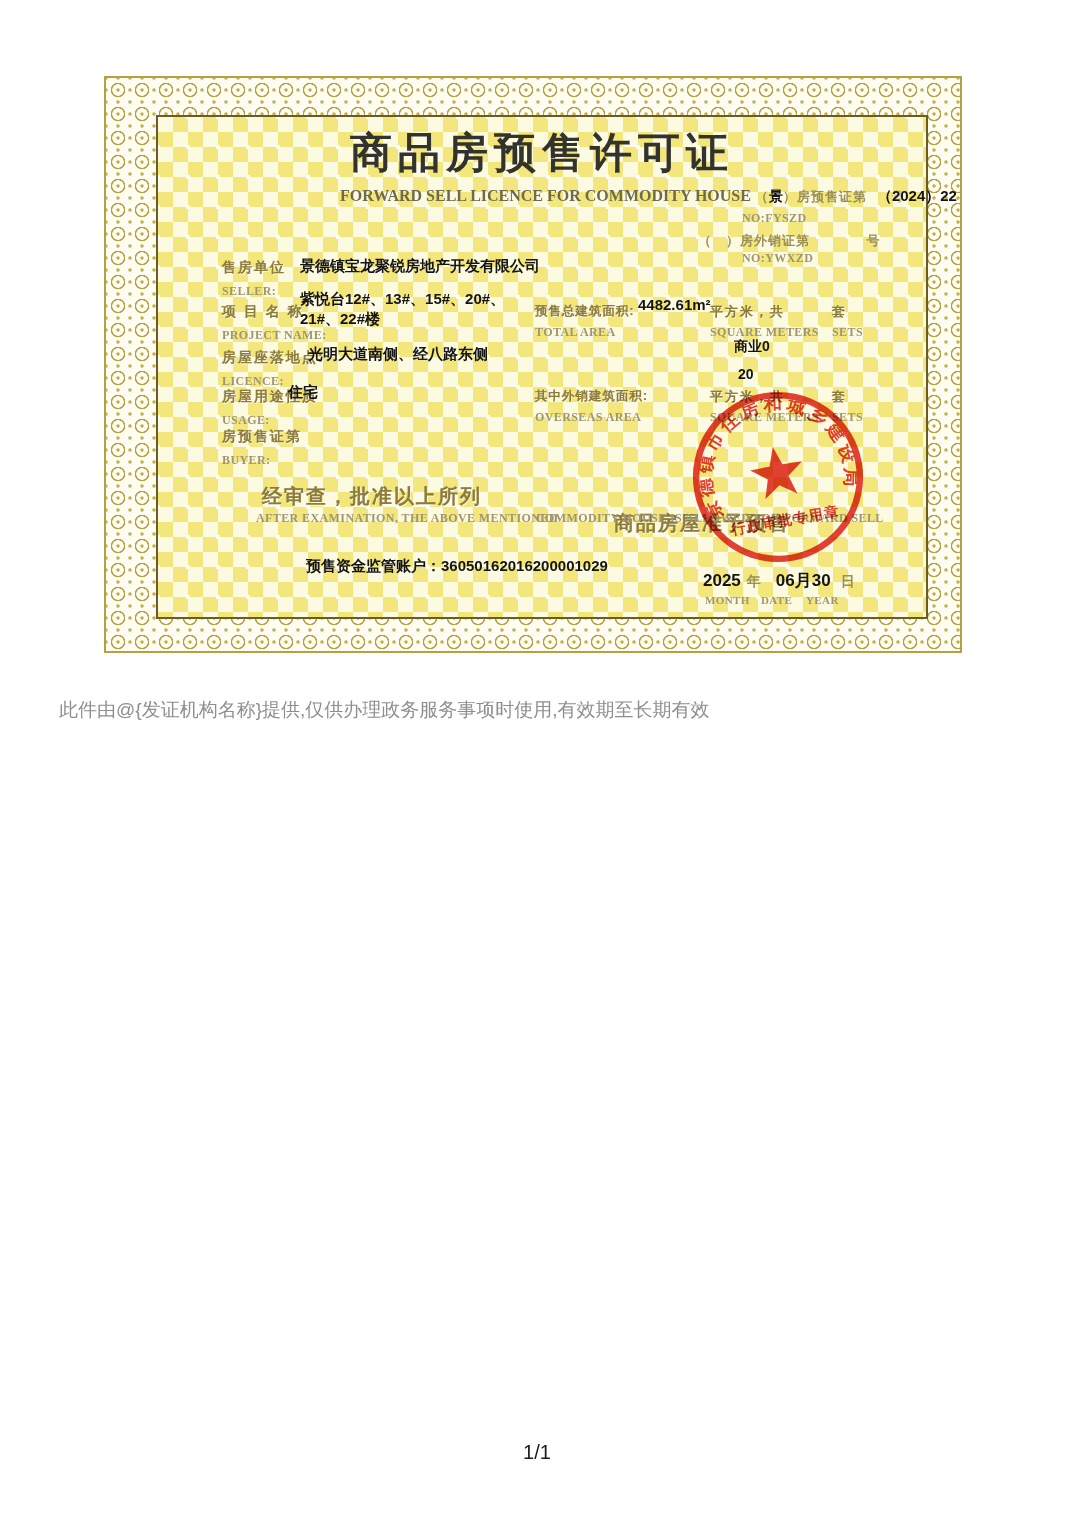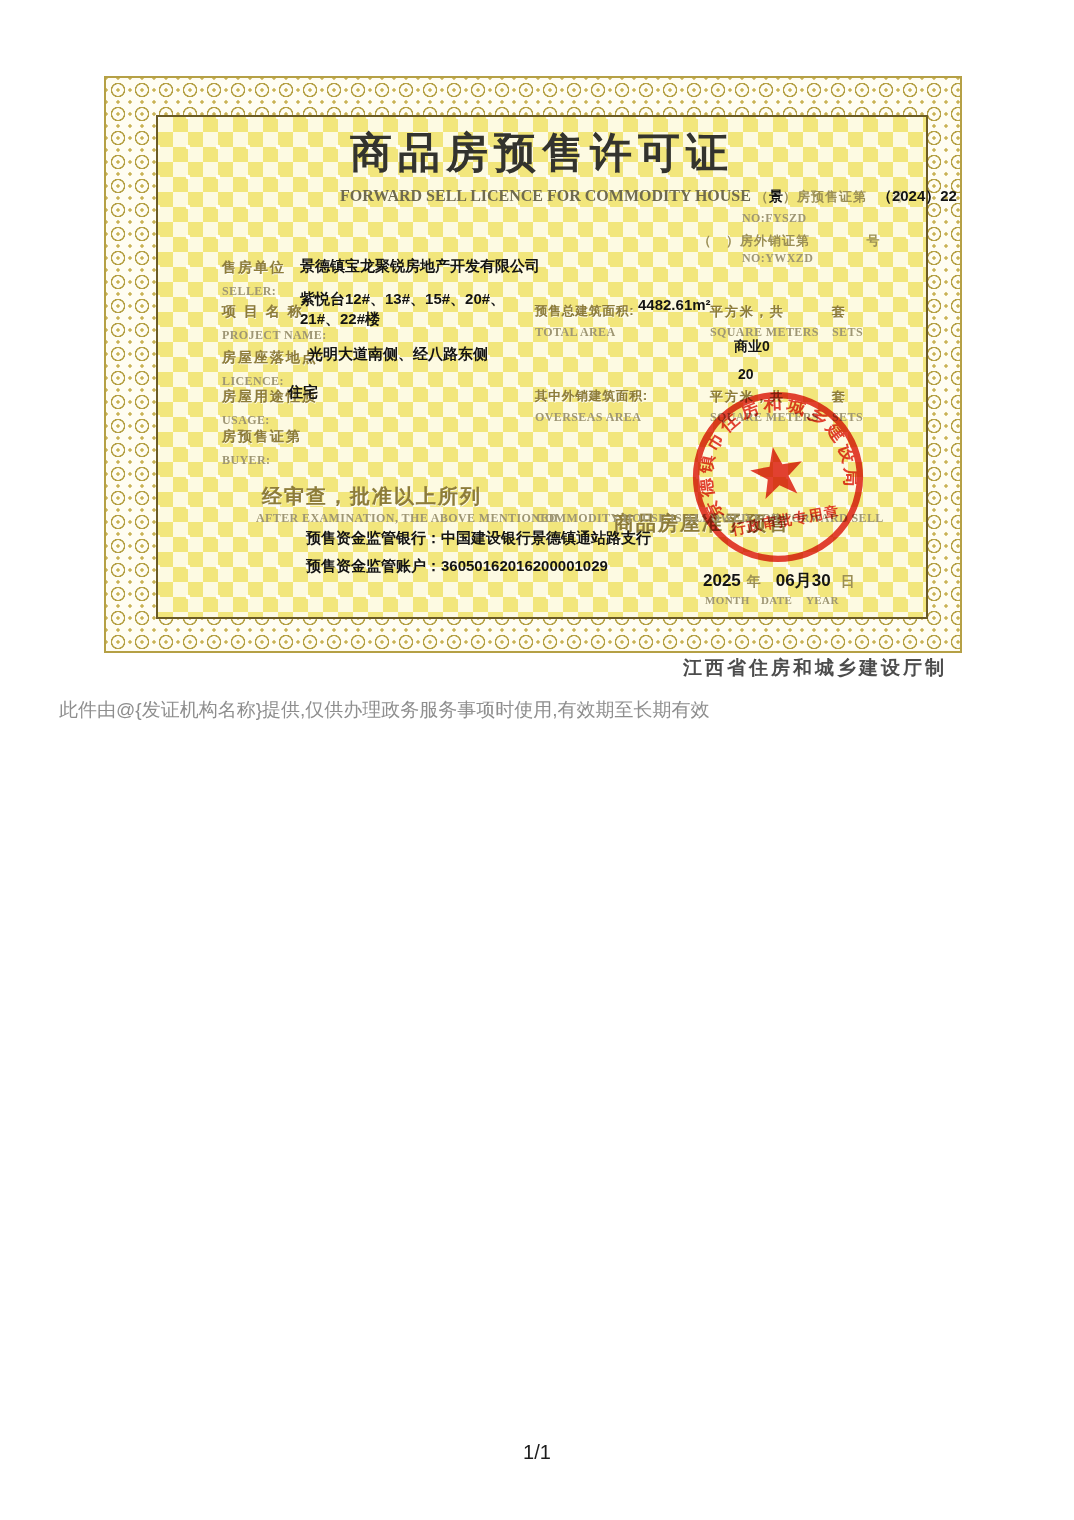--- a/index.html
+++ b/index.html
@@ -116,21 +116,20 @@
       <div class="abs lbl-cn" style="left:552px;top:271px;font-size:13px;">平方米，共</div>
       <div class="abs lbl-en" style="left:552px;top:293px;">SQUARE METERS</div>
       <div class="abs lbl-cn" style="left:674px;top:271px;font-size:13px;">套</div>
       <div class="abs lbl-en" style="left:674px;top:293px;">SETS</div>
 
       <div class="abs big-cn" style="left:104px;top:366px;">经审查，批准以上所列</div>
       <div class="abs lbl-en" style="left:98px;top:394px;">AFTER EXAMINATION, THE ABOVE MENTIONED</div>
       <div class="abs big-cn" style="left:456px;top:366px;margin-top:27px;">商品房屋准予预售</div>
       <div class="abs lbl-en" style="left:378px;top:394px;">COMMODITY HOUSE IS ALLOWED FOR FORWARD SELL</div>
 
-      <div class="abs val" style="left:148px;top:412px;font-size:15px;">预售资金监管银行：中国建设银行景德镇通站路支行</div>
       <div class="abs val" style="left:148px;top:440px;font-size:15px;">预售资金监管账户：36050162016200001029</div>
 
       <div class="abs date-row">
         <span class="val" style="font-size:17px;">2025</span>
         <span class="gold-sm" style="margin-left:6px;font-size:14px;">年</span>
         <span class="val" style="font-size:17px;margin-left:14px;text-align:center;">06月30</span>
         <span class="gold-sm" style="margin-left:10px;font-size:14px;">日</span>
       </div>
       <div class="abs lbl-en" style="left:547px;top:477px;font-size:11px;">MONTH</div>
       <div class="abs lbl-en" style="left:603px;top:477px;font-size:11px;">DATE</div>
@@ -144,19 +143,18 @@
         <text fill="#e0271a" font-size="20" font-weight="bold" letter-spacing="4">
           <textPath href="#sealArc" startOffset="6">景德镇市住房和城乡建设局</textPath>
         </text>
         <polygon fill="#e0271a" points="100,67 107.1,87.3 128.5,87.7 111.4,100.7 117.6,121.3 100,109 82.4,121.3 88.6,100.7 71.5,87.7 92.9,87.3"></polygon>
         <text x="100" y="153" text-anchor="middle" fill="#e0271a" font-size="15.5" font-weight="bold" letter-spacing="1.5">行政审批专用章</text>
       </svg>
 
     </div>
   </div>
 
-  <div class="issuer">江西省住房和城乡建设厅制</div>
 
   <div class="footer-note">此件由@{发证机构名称}提供,仅供办理政务服务事项时使用,有效期至长期有效</div>
 
   <div class="page-num">1/1</div>
 
 </div>
 
 </body></html>

